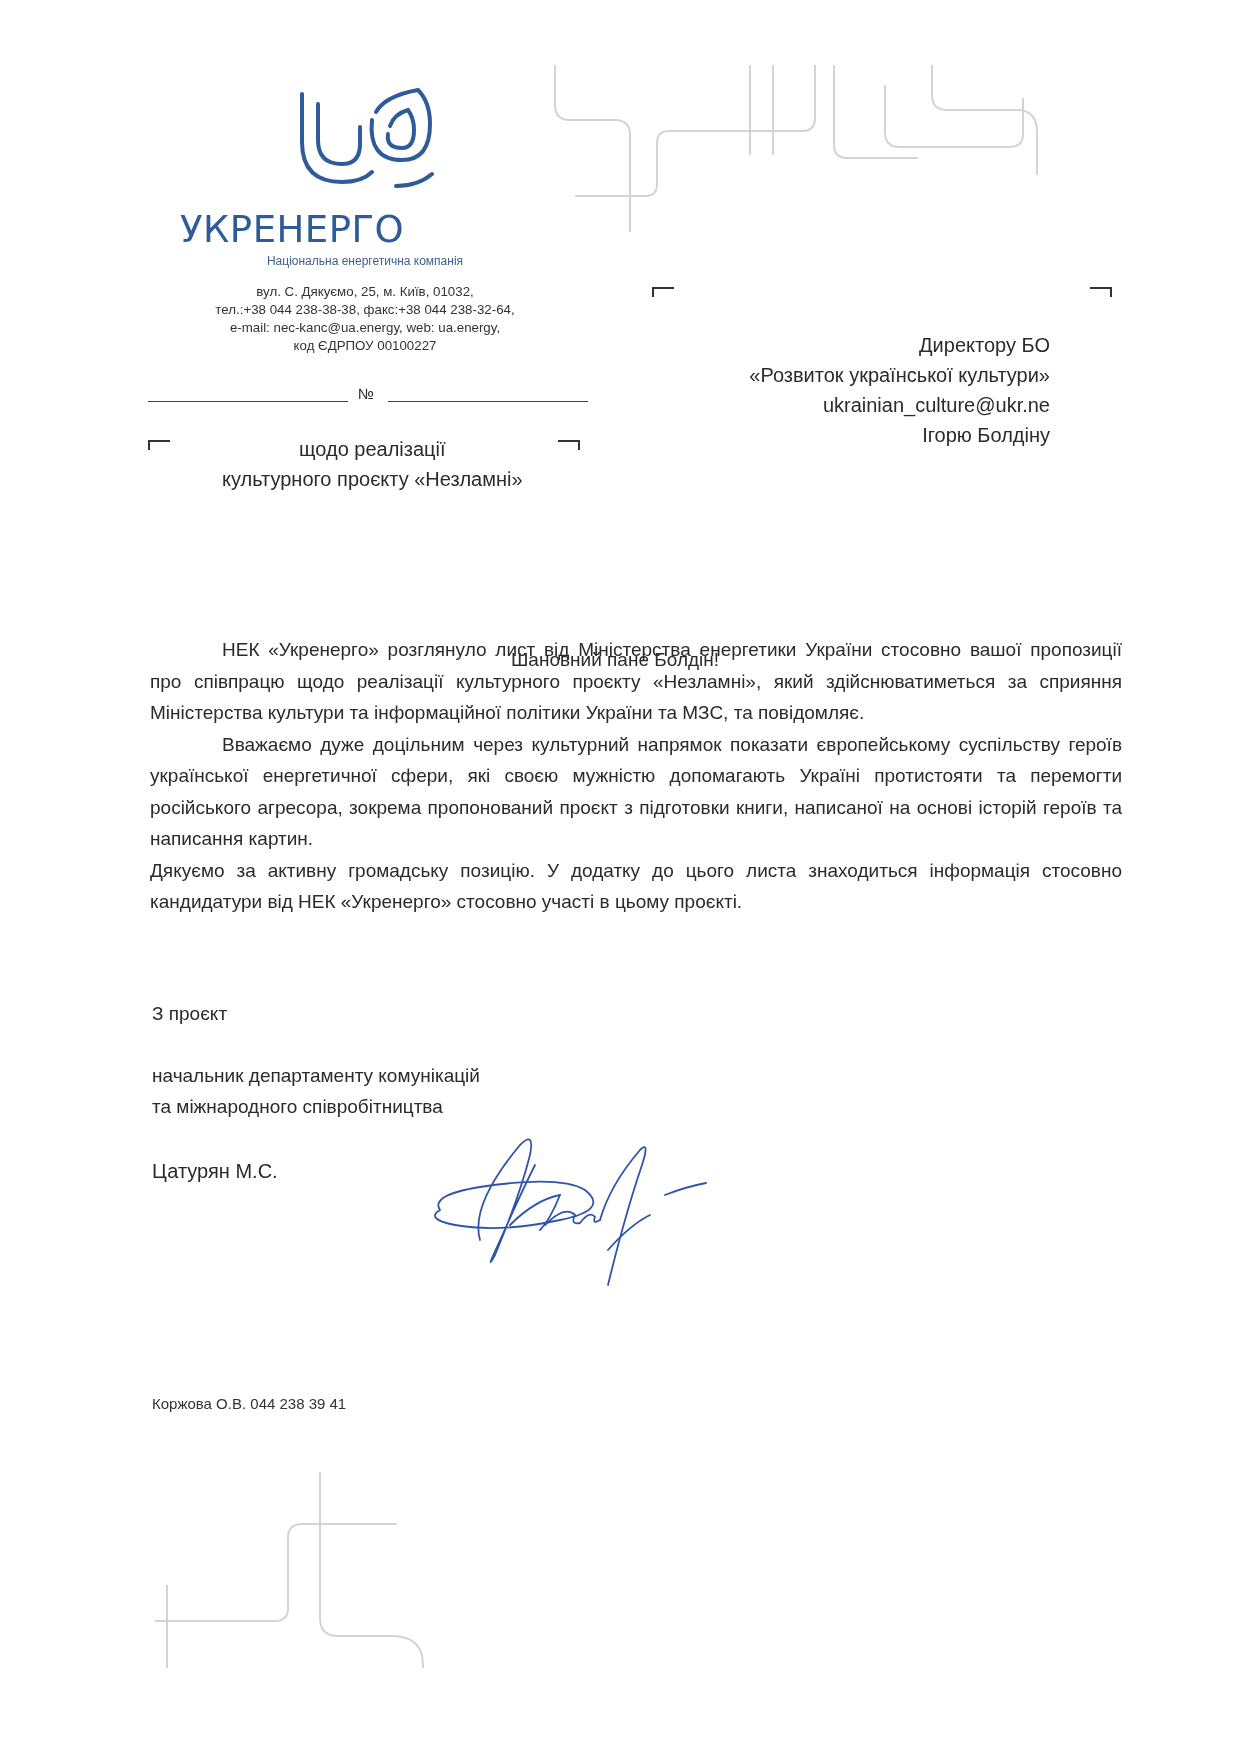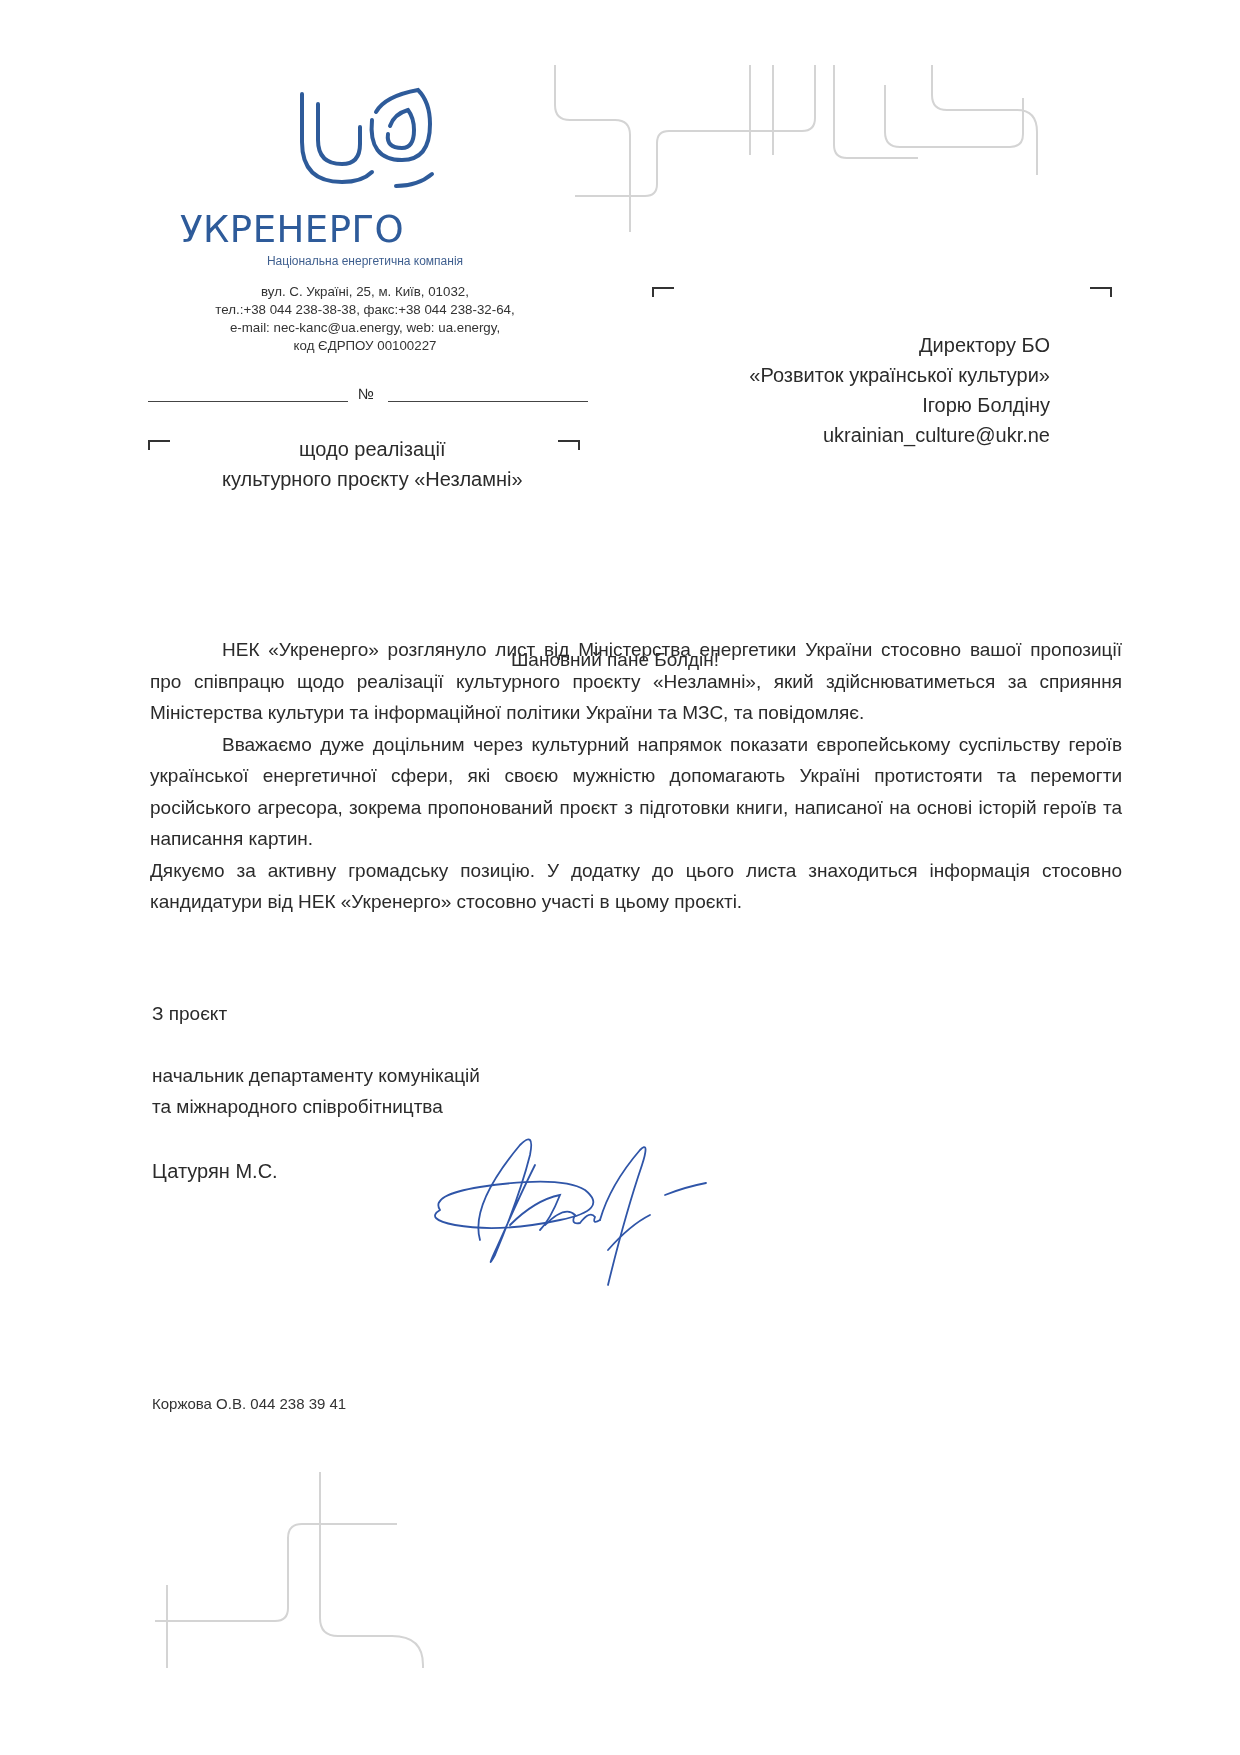--- a/index.html
+++ b/index.html
@@ -67,42 +67,42 @@
     <path d="M82,38 Q78,78 112,78 Q140,78 140,42 Q140,20 128,8 Q95,14 86,30"></path>
     <path d="M98,52 Q96,66 112,66 Q124,66 124,48 Q124,36 118,28 Q104,32 100,44"></path>
     <path d="M106,104 Q128,104 142,92"></path>
   </g>
 </svg>
 
 <div class="abs brand">УКРЕНЕРГО</div>
 <div class="abs brand-sub">Національна енергетична компанія</div>
 
 <div class="abs addr">
-  <div>вул. С. Україні, 25, м. Київ, 01032,</div>
+  <div>вул. С. Дякуємо, 25, м. Київ, 01032,</div>
   <div>тел.:+38 044 238-38-38, факс:+38 044 238-32-64,</div>
   <div>e-mail: nec-kanc@ua.energy, web: ua.energy,</div>
   <div>код ЄДРПОУ 00100227</div>
 </div>
 
 <div class="abs regline">
   <span class="ul1"></span>
   <span class="no">№</span>
   <span class="ul2"></span>
 </div>
 
 <span class="bracket bl" style="left:148px; top:440px;"></span>
 <span class="bracket br" style="left:558px; top:440px;"></span>
 <span class="bracket bl" style="left:652px; top:287px;"></span>
 <span class="bracket br" style="left:1090px; top:287px;"></span>
 
 <div class="abs recipient">
   <div>Директору БО</div>
   <div>«Розвиток української культури»</div>
+  <div>ukrainian_culture@ukr.ne</div>
   <div>Ігорю Болдіну</div>
-  <div>ukrainian_culture@ukr.ne</div>
 </div>
 
 <div class="abs subject">
   <div>щодо реалізації</div>
   <div>культурного проєкту «Незламні»</div>
 </div>
 
 <div class="abs salutation">Шановний пане Болдін!</div>
 
 <div class="abs body-text">

